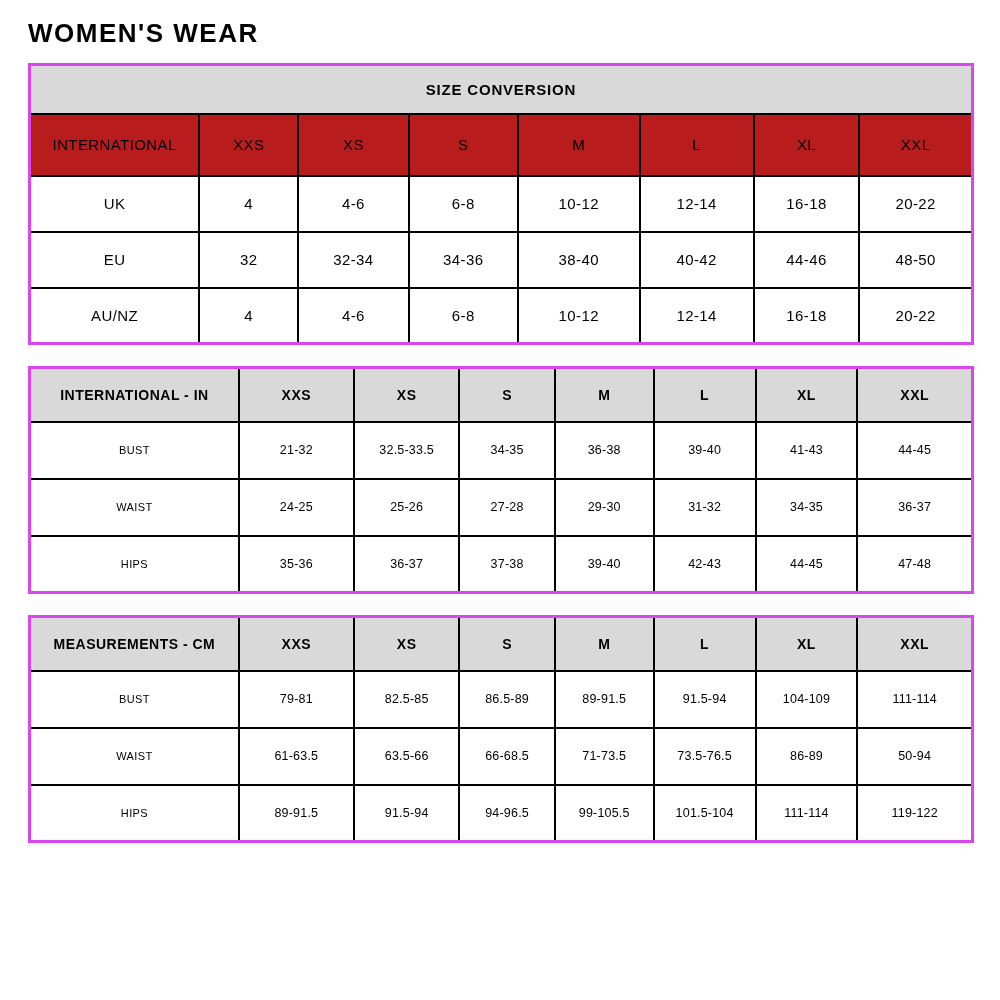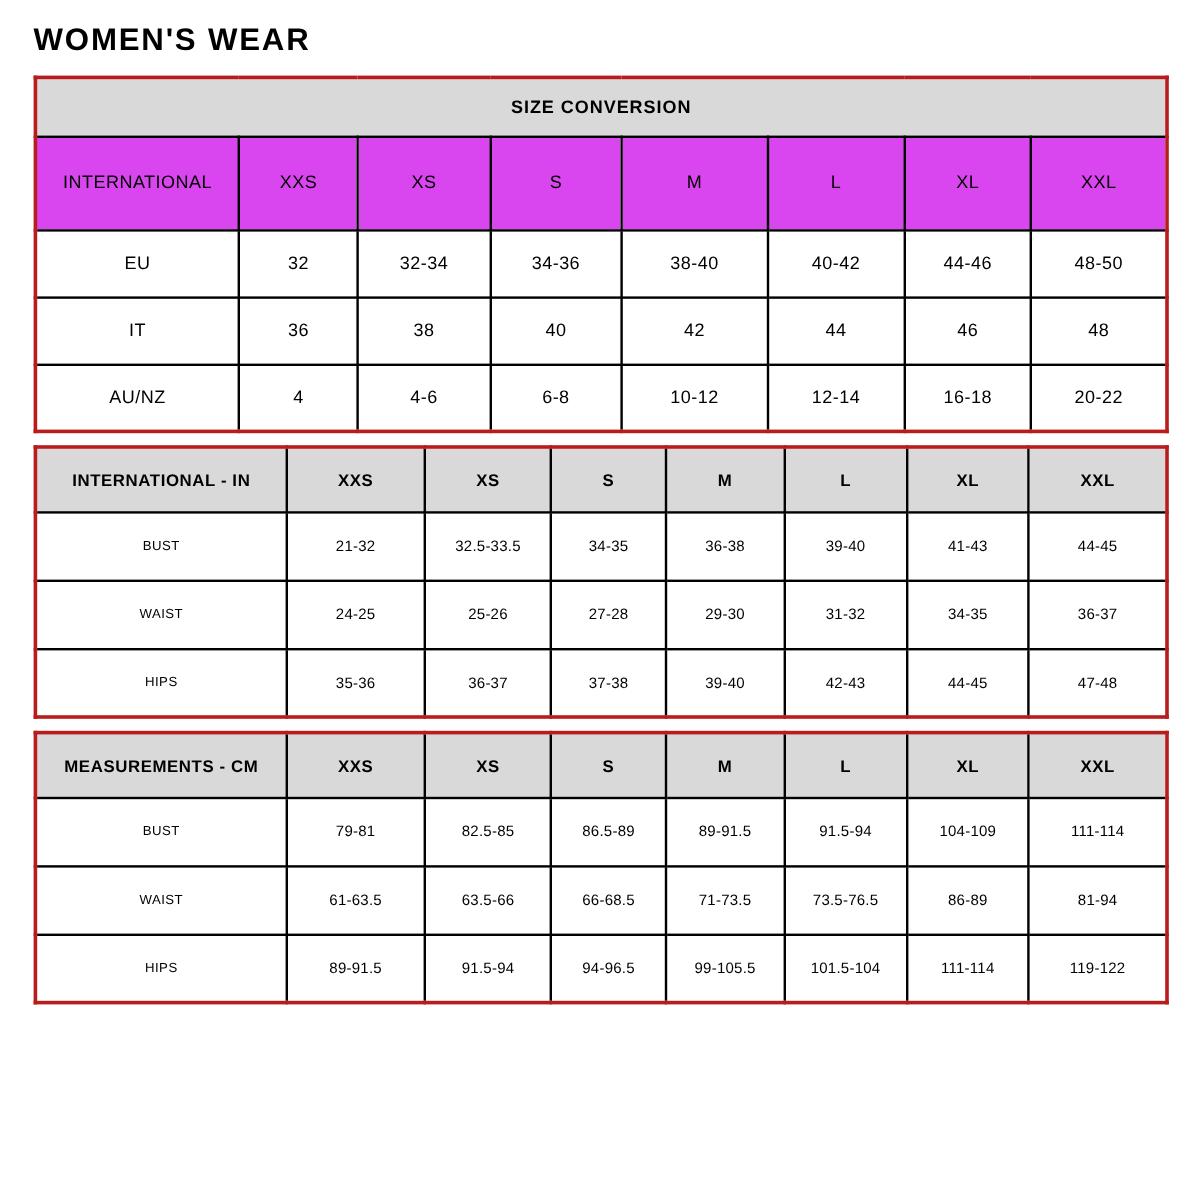--- a/index.html
+++ b/index.html
@@ -20,44 +20,44 @@
     font-weight: 700;
     letter-spacing: 1.5px;
     margin: 8px 0 14px 0;
   }
   table {
     width: 100%;
     border-collapse: collapse;
     table-layout: fixed;
   }
   .tbl {
-    border: 3px solid #b91c1c;
-    margin-bottom: 10px;
+    border: 3px solid #d946ef;
+    margin-bottom: 21px;
   }
   .tbl th, .tbl td {
     border: 2px solid #000000;
     text-align: center;
     vertical-align: middle;
     padding: 0 4px;
     overflow: hidden;
   }
   
   .band-header {
     background: #d9d9d9;
     height: 49px;
     font-size: 15px;
     font-weight: 700;
     letter-spacing: 0.8px;
   }
   .t1-col {
-    height: 78px;
+    height: 62px;
     font-weight: 400;
     font-size: 15px;
     letter-spacing: 0.4px;
-    background: #d946ef;
+    background: #b91c1c;
   }
   .t1-label, .t1-val {
     height: 56px;
     font-weight: 400;
     font-size: 15px;
     letter-spacing: 0.4px;
   }
   
   .m-head {
     background: #d9d9d9;
@@ -107,38 +107,38 @@
           <th class="t1-col">XS</th>
           <th class="t1-col">S</th>
           <th class="t1-col">M</th>
           <th class="t1-col">L</th>
           <th class="t1-col">XL</th>
           <th class="t1-col">XXL</th>
         </tr>
     </thead>
     <tbody id="t1-body">
         <tr>
+          <th class="t1-label">UK</th>
+          <td class="t1-val">4</td>
+          <td class="t1-val">4-6</td>
+          <td class="t1-val">6-8</td>
+          <td class="t1-val">10-12</td>
+          <td class="t1-val">12-14</td>
+          <td class="t1-val">16-18</td>
+          <td class="t1-val">20-22</td>
+        </tr>
+        <tr>
           <th class="t1-label">EU</th>
           <td class="t1-val">32</td>
           <td class="t1-val">32-34</td>
           <td class="t1-val">34-36</td>
           <td class="t1-val">38-40</td>
           <td class="t1-val">40-42</td>
           <td class="t1-val">44-46</td>
           <td class="t1-val">48-50</td>
-        </tr>
-        <tr>
-          <th class="t1-label">IT</th>
-          <td class="t1-val">36</td>
-          <td class="t1-val">38</td>
-          <td class="t1-val">40</td>
-          <td class="t1-val">42</td>
-          <td class="t1-val">44</td>
-          <td class="t1-val">46</td>
-          <td class="t1-val">48</td>
         </tr>
         <tr>
           <th class="t1-label">AU/NZ</th>
           <td class="t1-val">4</td>
           <td class="t1-val">4-6</td>
           <td class="t1-val">6-8</td>
           <td class="t1-val">10-12</td>
           <td class="t1-val">12-14</td>
           <td class="t1-val">16-18</td>
           <td class="t1-val">20-22</td>
@@ -238,21 +238,21 @@
           <td class="m-val">111-114</td>
         </tr>
         <tr>
           <th class="m-label">WAIST</th>
           <td class="m-val">61-63.5</td>
           <td class="m-val">63.5-66</td>
           <td class="m-val">66-68.5</td>
           <td class="m-val">71-73.5</td>
           <td class="m-val">73.5-76.5</td>
           <td class="m-val">86-89</td>
-          <td class="m-val">81-94</td>
+          <td class="m-val">50-94</td>
         </tr>
         <tr>
           <th class="m-label">HIPS</th>
           <td class="m-val">89-91.5</td>
           <td class="m-val">91.5-94</td>
           <td class="m-val">94-96.5</td>
           <td class="m-val">99-105.5</td>
           <td class="m-val">101.5-104</td>
           <td class="m-val">111-114</td>
           <td class="m-val">119-122</td>

